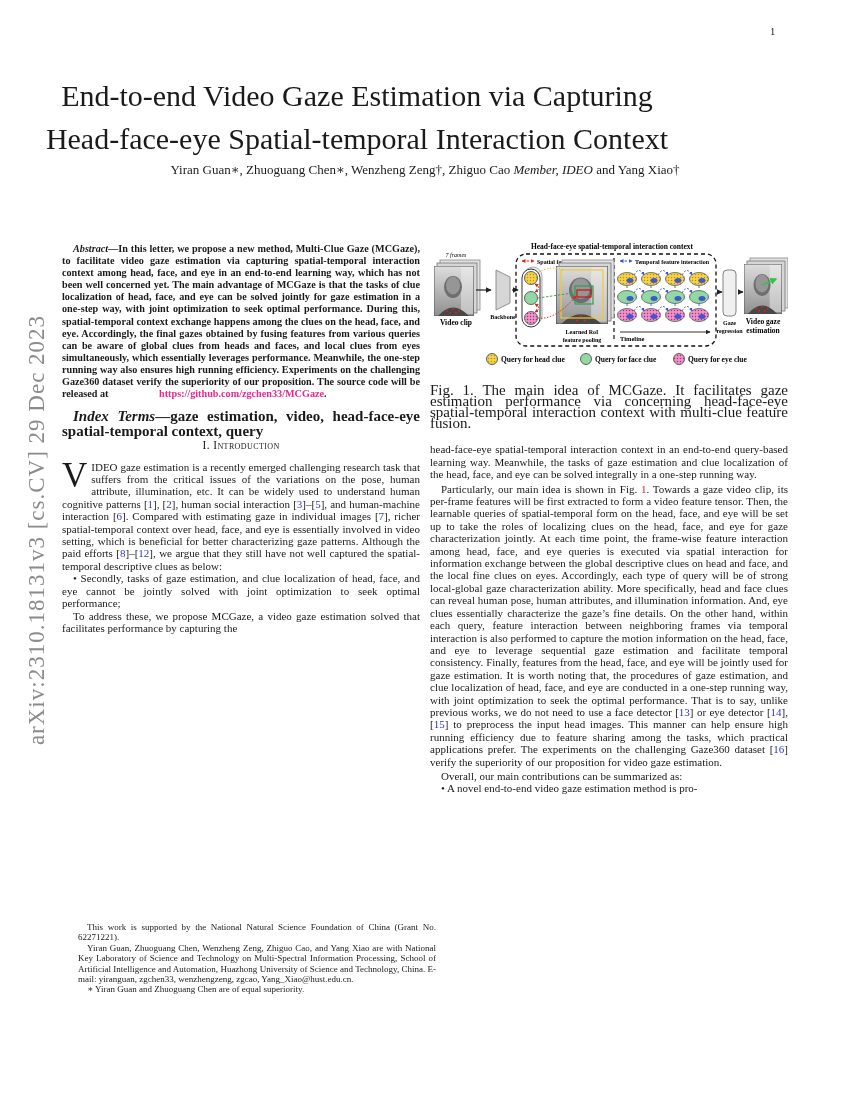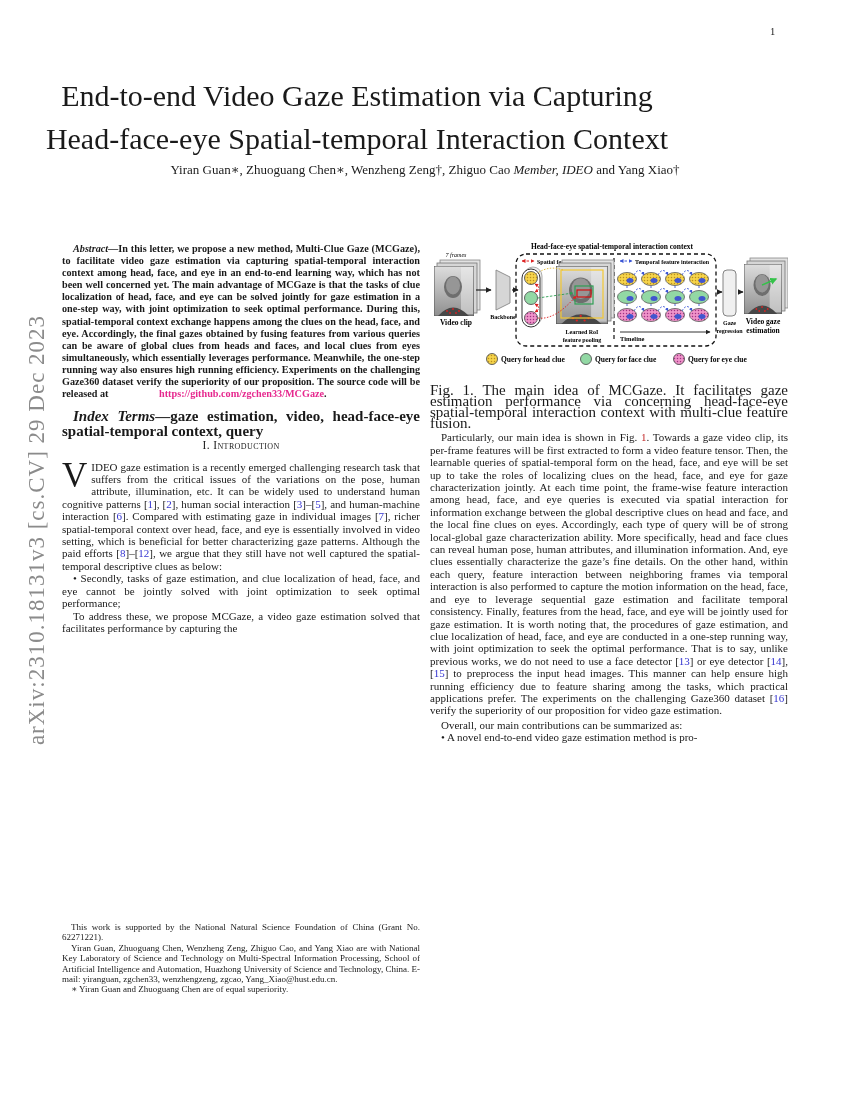--- a/index.html
+++ b/index.html
@@ -14,21 +14,21 @@
   .col{position:absolute;width:358px;text-align:justify;font-size:11px;line-height:12.4px;}
   .col-left{left:62px;top:243px;}
   .col-right{left:430px;top:240px;}
   .abstract{font-weight:bold;font-size:10.2px;line-height:12.1px;}
   .idxterms{font-weight:bold;font-size:15px;line-height:15px;margin-top:9px;}
   .sec-head{text-align:center;font-variant:small-caps;font-size:11.5px;
         letter-spacing:.4px;}
   .p-first{margin-top:9px;}
   .dropcap{float:left;font-size:35px;line-height:26px;padding:2px 4px 0 0;}
   .indent{text-indent:11px;}
-  .footnotes{position:absolute;left:62px;top:922px;width:358px;font-size:9px;
+  .footnotes{position:absolute;left:78px;top:922px;width:358px;font-size:9px;
         line-height:10.4px;text-align:justify;}
   .footnotes div{text-indent:9px;}
   .figcap{font-size:15px;line-height:11px;margin-top:11px;text-align:justify;}
   .figwrap{width:358px;}
   .seg-i{font-style:italic;}
   .seg-bi{font-style:italic;font-weight:bold;}
   .seg-cite{color:#3434d0;}
   .seg-figref{color:#c22a2a;}
   .seg-link{color:#e6288e;font-weight:bold;margin-left:48px;}
   .mt8{margin-top:2px;}
@@ -251,18 +251,19 @@
         <circle cx="156" cy="119" r="5.5" fill="#92d8a4" stroke="#555" stroke-width="0.9"></circle>
         <text class="flab" x="165" y="122" font-size="7.5">Query for face clue</text>
         <circle cx="249" cy="119" r="5.5" fill="url(#dotP)" stroke="#555" stroke-width="0.9"></circle>
         <text class="flab" x="258" y="122" font-size="7.5">Query for eye clue</text>
       </g>
     </svg>
     </div>
 
     <div class="figcap">Fig. 1.  The main idea of MCGaze. It facilitates gaze estimation performance via concerning head-face-eye spatial-temporal interaction context with multi-clue feature fusion.</div>
 
+    <div style="margin-top:14px;">head-face-eye spatial-temporal interaction context in an end-to-end query-based learning way. Meanwhile, the tasks of gaze estimation and clue localization of the head, face, and eye can be solved integrally in a one-step running way.</div>
     <div class="indent" style="margin-top:2px;"><span>Particularly, our main idea is shown in Fig. </span><span class="seg-figref">1</span><span>. Towards a gaze video clip, its per-frame features will be first extracted to form a video feature tensor. Then, the learnable queries of spatial-temporal form on the head, face, and eye will be set up to take the roles of localizing clues on the head, face, and eye for gaze characterization jointly. At each time point, the frame-wise feature interaction among head, face, and eye queries is executed via spatial interaction for information exchange between the global descriptive clues on head and face, and the local fine clues on eyes. Accordingly, each type of query will be of strong local-global gaze characterization ability. More specifically, head and face clues can reveal human pose, human attributes, and illumination information. And, eye clues essentially characterize the gaze’s fine details. On the other hand, within each query, feature interaction between neighboring frames via temporal interaction is also performed to capture the motion information on the head, face, and eye to leverage sequential gaze estimation and facilitate temporal consistency. Finally, features from the head, face, and eye will be jointly used for gaze estimation. It is worth noting that, the procedures of gaze estimation, and clue localization of head, face, and eye are conducted in a one-step running way, with joint optimization to seek the optimal performance. That is to say, unlike previous works, we do not need to use a face detector [</span><span class="seg-cite">13</span><span>] or eye detector [</span><span class="seg-cite">14</span><span>], [</span><span class="seg-cite">15</span><span>] to preprocess the input head images. This manner can help ensure high running efficiency due to feature sharing among the tasks, which practical applications prefer. The experiments on the challenging Gaze360 dataset [</span><span class="seg-cite">16</span><span>] verify the superiority of our proposition for video gaze estimation.</span></div>
     <div class="indent" style="margin-top:2px;">Overall, our main contributions can be summarized as:</div>
     <div class="indent">• A novel end-to-end video gaze estimation method is pro-</div>
   </div>
 
 </div>
 
 </body></html>

